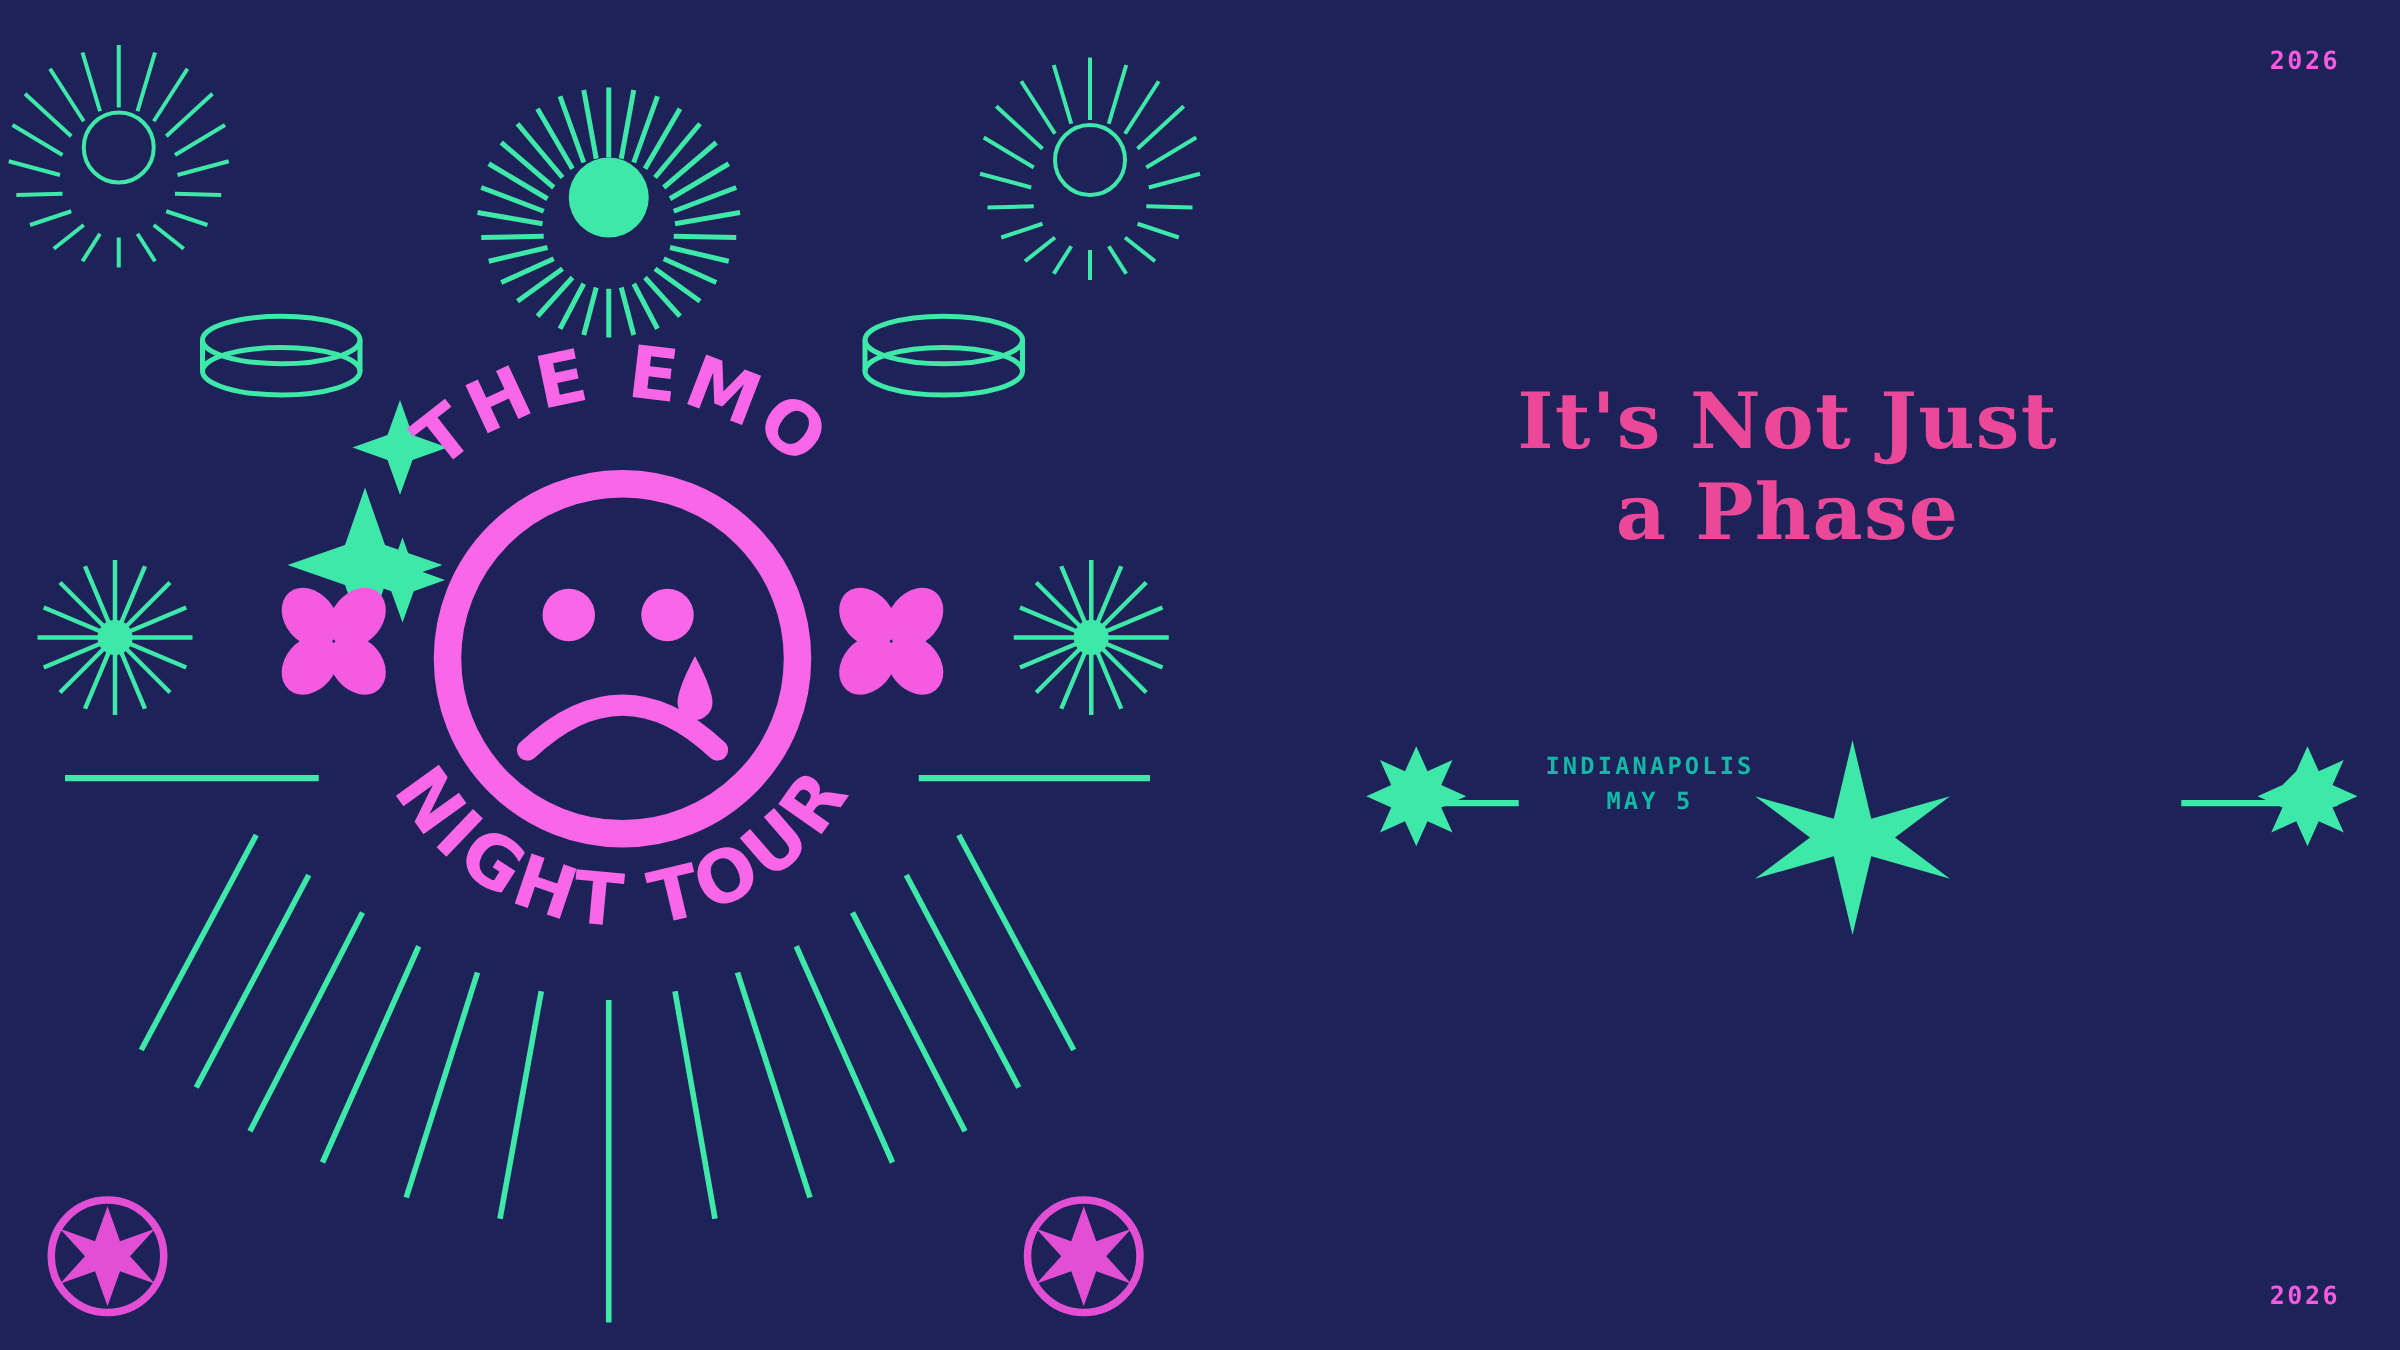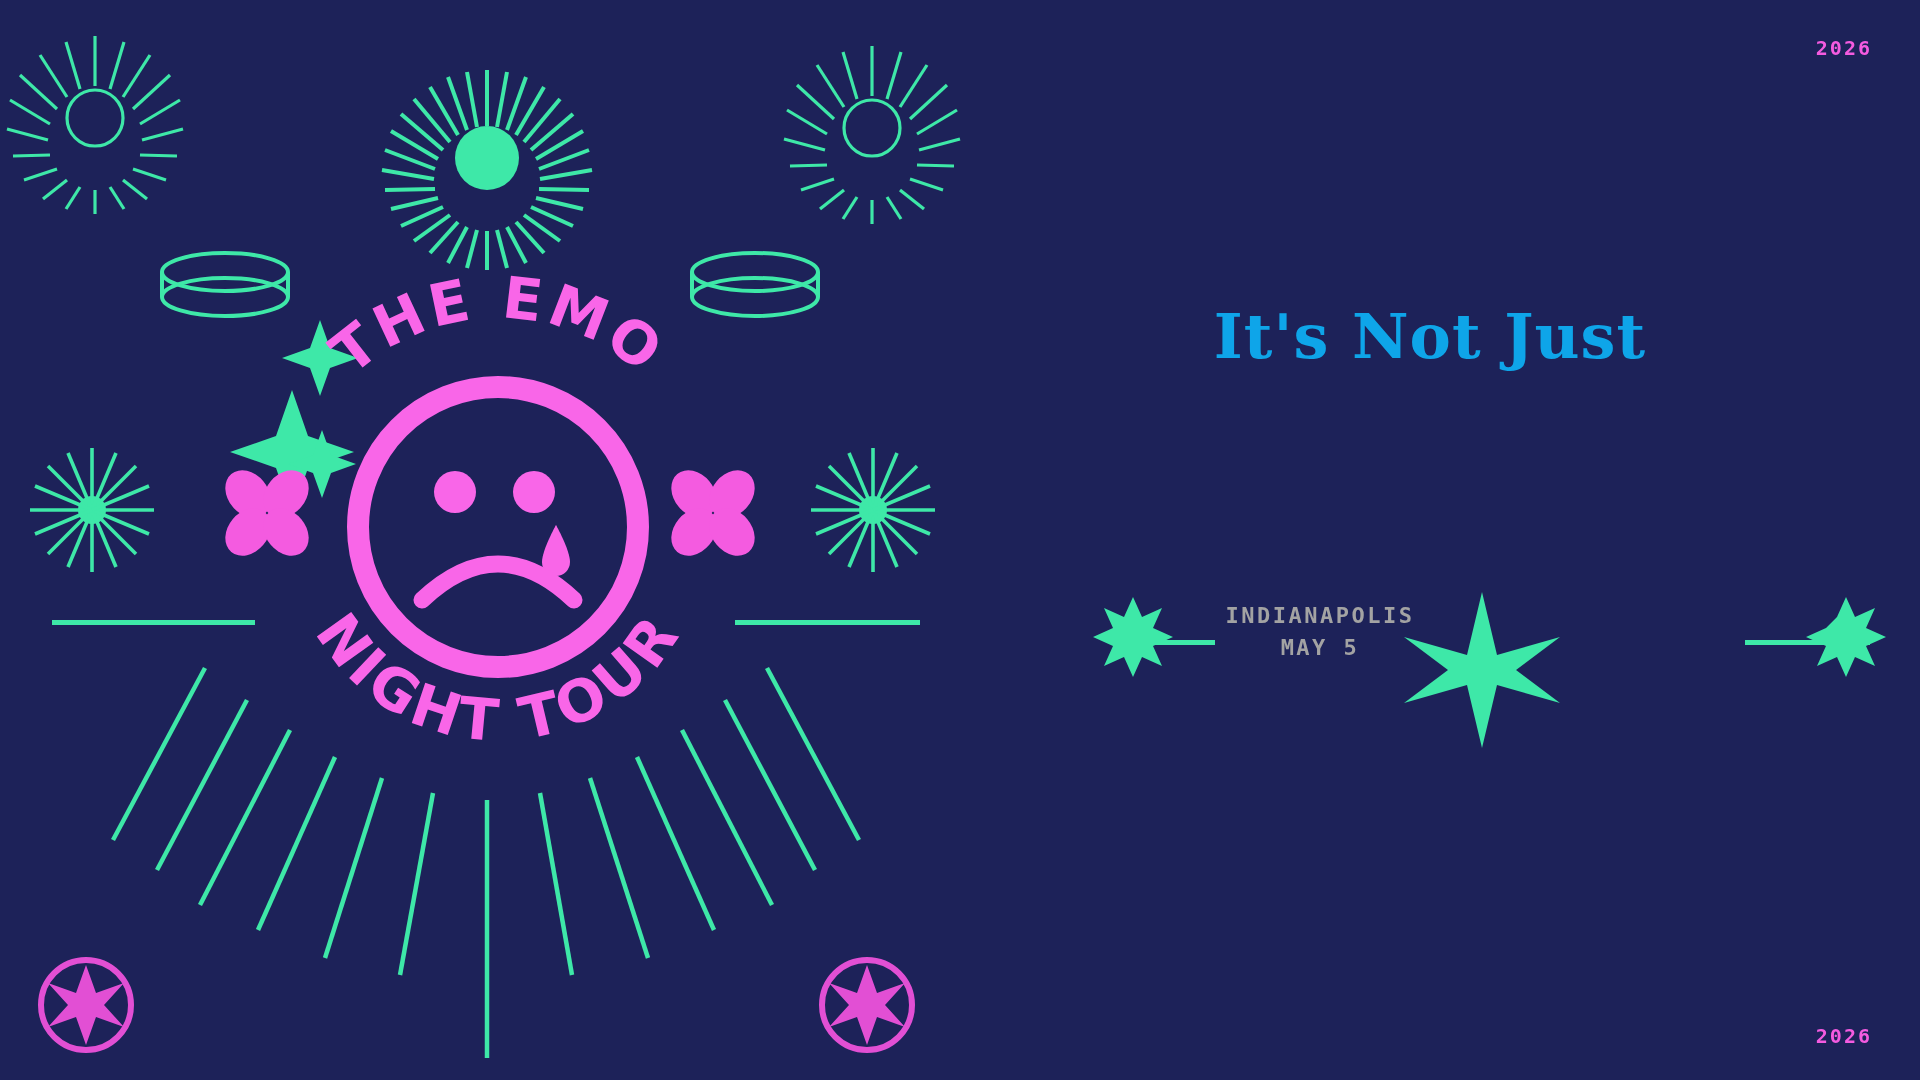--- a/index.html
+++ b/index.html
@@ -41,45 +41,45 @@
 
   
   #right-col {
     position: absolute;
     left: 1060px;
     top: 300px;
     width: 800px;
   }
   #headline {
     text-align: center;
-    color: #0ea5e9;
+    color: #ec4899;
     font-family: "DejaVu Serif", serif;
     font-weight: bold;
     font-size: 62px;
     line-height: 1.18;
     letter-spacing: 1px;
     margin-left: -60px;
   }
   #headline .hl-line { display: block; white-space: nowrap; }
 
   
   #info-row {
     position: absolute;
     left: 1085px;
     top: 580px;
     width: 810px;
     height: 100px;
   }
   .info-block {
     position: absolute;
     text-align: center;
-    color: #a3a3a3;
+    color: #14b8a6;
     font-family: "DejaVu Sans Mono", monospace;
     font-weight: bold;
-    font-size: 22px;
+    font-size: 19px;
     letter-spacing: 2.5px;
     line-height: 1.45;
   }
   #info-city  { left: 120px;  top: 20px;  width: 230px; }
   #info-venue { left: 440px;  top: 20px;  width: 230px; }
   .info-block .ib-line { display: block; white-space: nowrap; }
 
   .rule {
     position: absolute;
     height: 5px;
@@ -340,20 +340,21 @@
     </g>
   </svg>
 
   <div class="year" id="year-top">2026</div>
 
   <div class="year" id="year-bottom">2026</div>
 
   <div id="right-col">
     <div id="headline">
       <span class="hl-line">It's Not Just</span>
+      <span class="hl-line">a Phase</span>
     </div>
   </div>
 
   <div id="info-row">
     <div class="rule" id="rule-left"></div>
     <div class="rule" id="rule-right"></div>
 
     <div class="info-block" id="info-city">
       <span class="ib-line">INDIANAPOLIS</span>
       <span class="ib-line">MAY 5</span>

